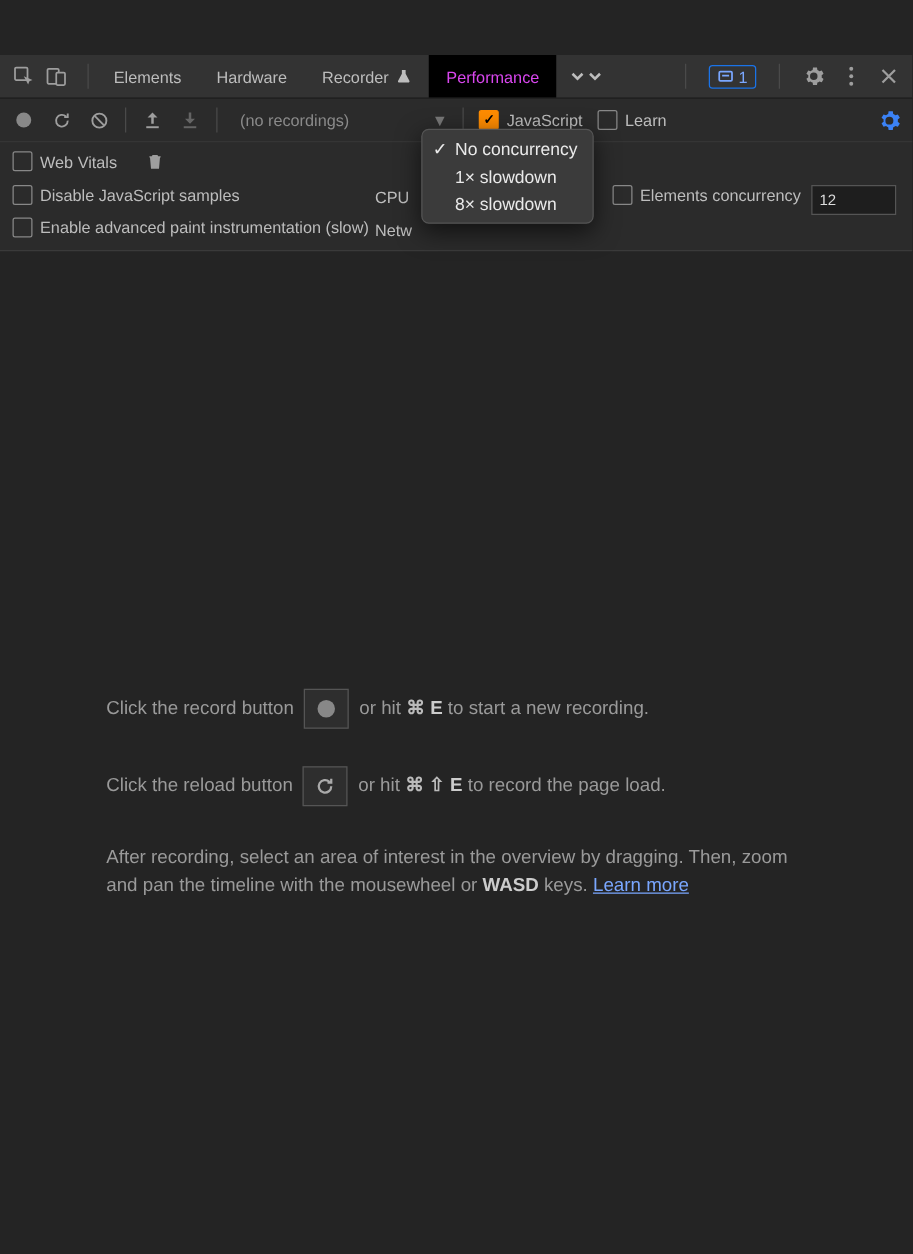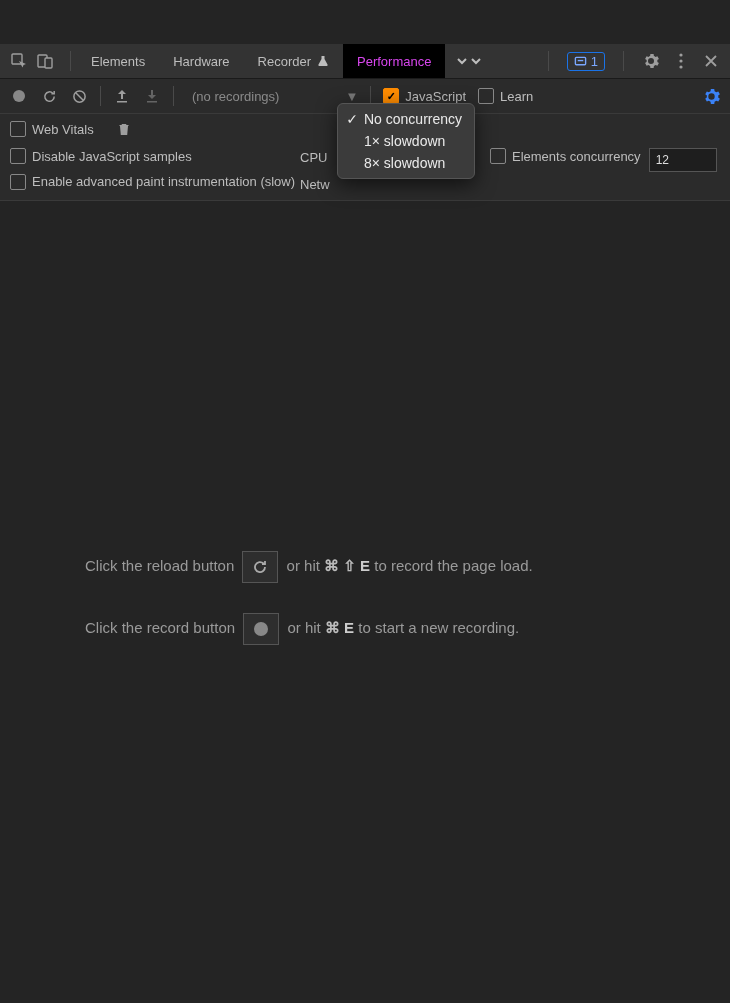--- a/index.html
+++ b/index.html
@@ -246,39 +246,45 @@
   </div>
   <div class="dd-item">
     <span class="check"></span>
     <span>8× slowdown</span>
   </div>
 </div>
 
 <div class="help">
   <div class="help-inner">
     <p>
+      <span>Click the record button </span>
+      <span class="inline-icon">
+          <span style="width:14px;height:14px;border-radius:50%;background:#888;"></span>
+        </span>
+      <span> or hit </span>
+      <span class="kbd-cmd">⌘</span>
+      <span> </span>
+      <span class="kbd-e">E</span>
+      <span> to start a new recording.</span>
+    </p>
+    <p>
       <span>Click the reload button </span>
       <span class="inline-icon">
         <svg width="16" height="16" viewBox="0 0 16 16" fill="none" stroke="#aaa" stroke-width="1.8">
             <path d="M13 8a5 5 0 11-1.5-3.5M13 2v3h-3"></path>
           </svg>
       </span>
       <span> or hit </span>
       <span class="kbd-cmd">⌘</span>
       <span> </span>
       <span class="kbd-cmd">⇧</span>
       <span> </span>
       <span class="kbd-e">E</span>
       <span> to record the page load.</span>
     </p>
-    <p>
-      <span>Click the record button </span>
-      <span class="inline-icon">
-          <span style="width:14px;height:14px;border-radius:50%;background:#888;"></span>
-        </span>
-      <span> or hit </span>
-      <span class="kbd-cmd">⌘</span>
-      <span> </span>
-      <span class="kbd-e">E</span>
-      <span> to start a new recording.</span>
+    <p style="margin-bottom:0">
+      <span>After recording, select an area of interest in the overview by dragging. Then, zoom and pan the timeline with the mousewheel or </span>
+      <span class="bold">WASD</span>
+      <span> keys. </span>
+      <a class="learn" href="#">Learn more</a>
     </p>
   </div>
 </div>
 
 </body></html>

